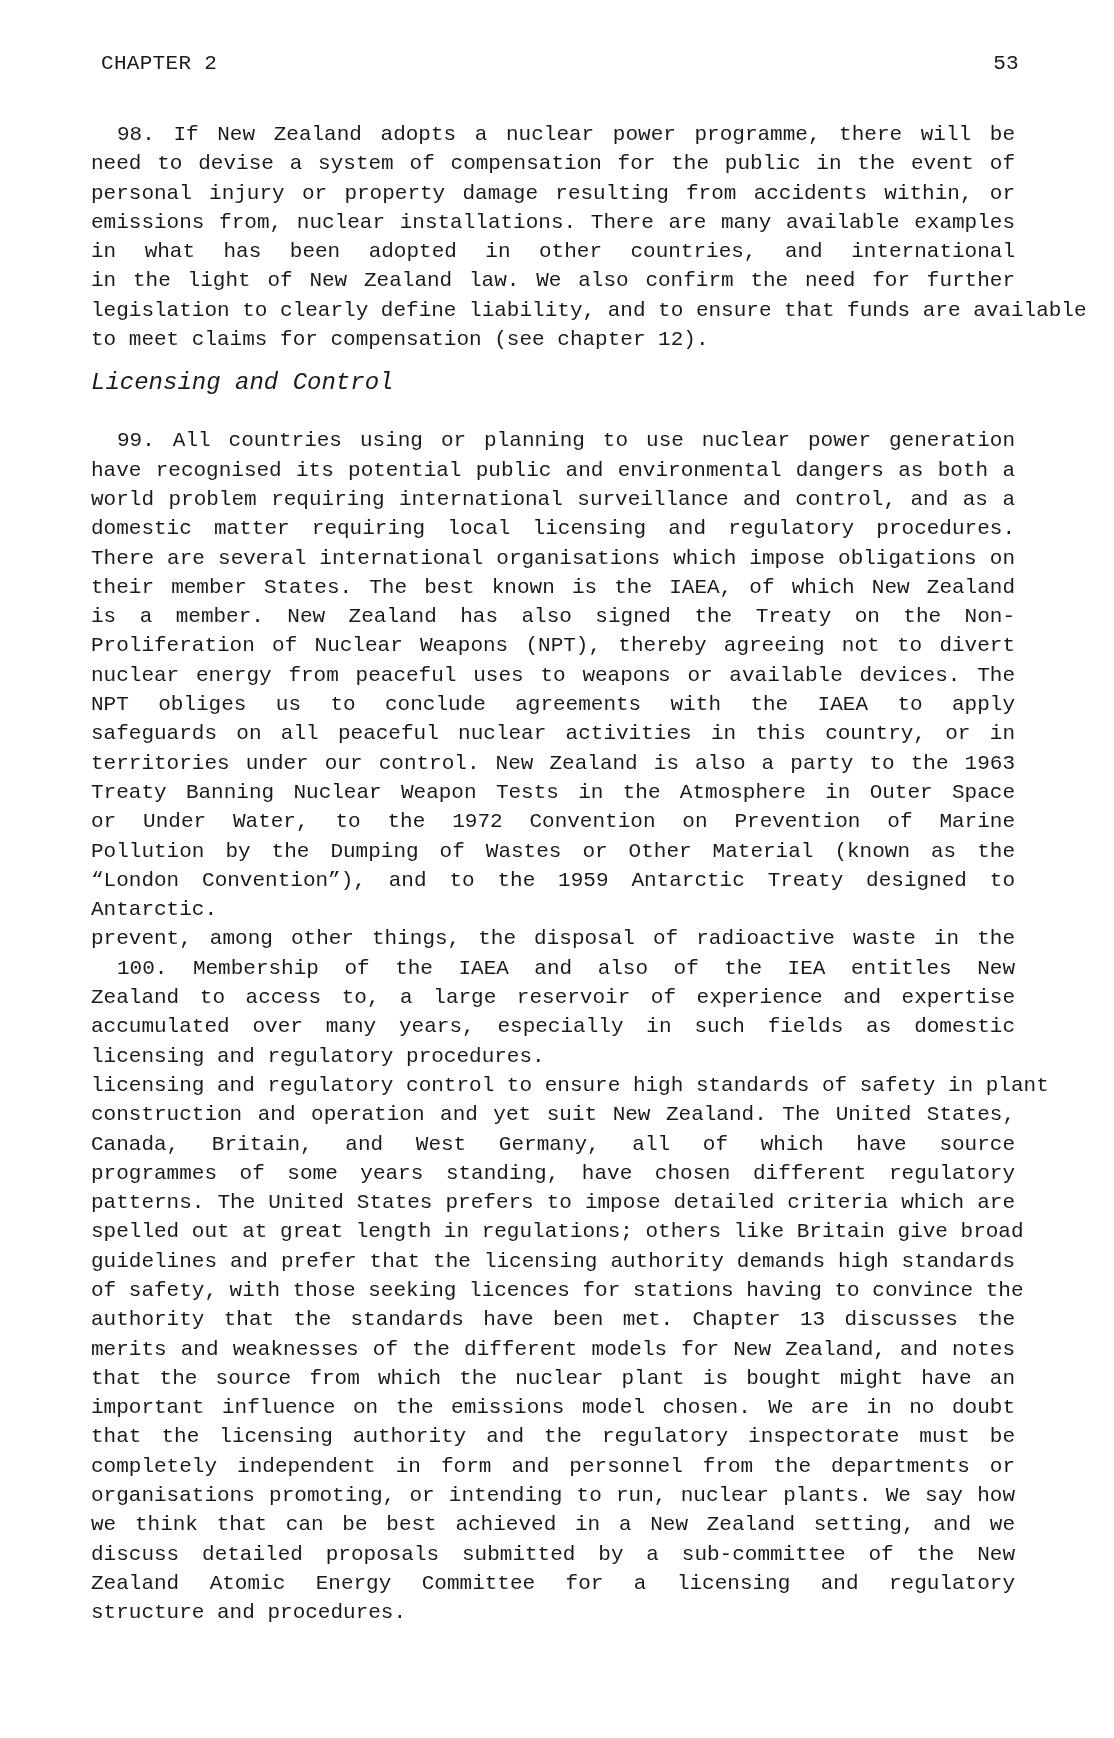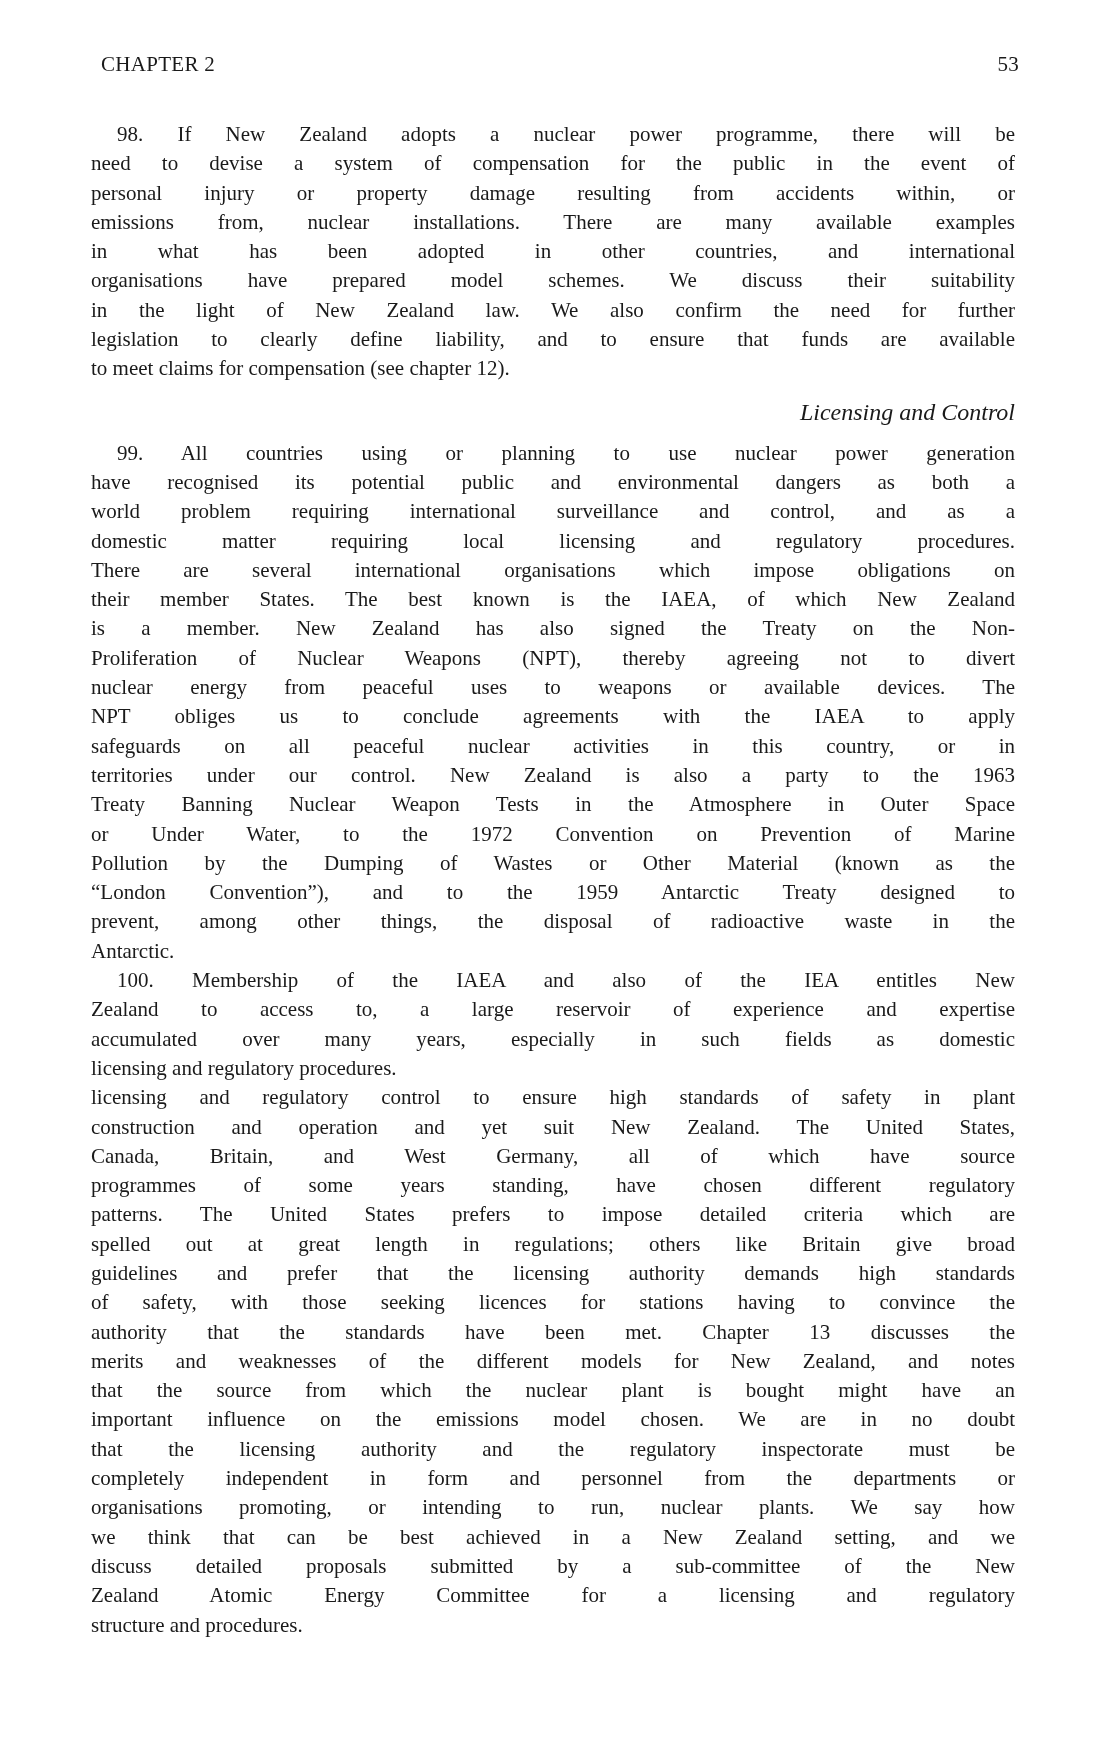--- a/index.html
+++ b/index.html
@@ -13,20 +13,21 @@
       position: relative;
       overflow: hidden;
       color: #1a1a1a;
       font-family: "Liberation Serif", "DejaVu Serif", serif;
     }
     .page {
       position: absolute;
       left: 0; top: 0;
       width: 1114px;
       height: 1292px;
+      font-family: Liberation Mono, monospace;
     }
     .running-head {
       position: absolute;
       top: 52px;
       left: 101px;
       width: 918px;
       height: 30px;
       font-size: 21px;
       letter-spacing: 0.3px;
     }
@@ -61,43 +62,41 @@
     }
     .line.indent {
       padding-left: 26px;
     }
     .heading {
       font-style: italic;
       font-size: 24px;
       height: 29px;
       line-height: 29px;
       margin-top: 14px;
-      margin-bottom: 12px;
-      text-align: right;
+      margin-bottom: 29px;
     }
   </style>
 </head>
 <body>
 
 <div class="page">
 
   <div class="running-head">
     <span class="chapter">CHAPTER 2</span>
     <span class="folio">53</span>
   </div>
 
   <div class="body-text">
 
     <div class="paragraph">
       <span class="line indent">98. If New Zealand adopts a nuclear power programme, there will be</span>
       <span class="line">need to devise a system of compensation for the public in the event of</span>
       <span class="line">personal injury or property damage resulting from accidents within, or</span>
       <span class="line">emissions from, nuclear installations. There are many available examples</span>
       <span class="line">in what has been adopted in other countries, and international</span>
-      <span class="line">organisations have prepared model schemes. We discuss their suitability</span>
       <span class="line">in the light of New Zealand law. We also confirm the need for further</span>
       <span class="line">legislation to clearly define liability, and to ensure that funds are available</span>
       <span class="line last">to meet claims for compensation (see chapter 12).</span>
     </div>
 
     <div class="heading">Licensing and Control</div>
 
     <div class="paragraph">
       <span class="line indent">99. All countries using or planning to use nuclear power generation</span>
       <span class="line">have recognised its potential public and environmental dangers as both a</span>
@@ -108,22 +107,22 @@
       <span class="line">is a member. New Zealand has also signed the Treaty on the Non-</span>
       <span class="line">Proliferation of Nuclear Weapons (NPT), thereby agreeing not to divert</span>
       <span class="line">nuclear energy from peaceful uses to weapons or available devices. The</span>
       <span class="line">NPT obliges us to conclude agreements with the IAEA to apply</span>
       <span class="line">safeguards on all peaceful nuclear activities in this country, or in</span>
       <span class="line">territories under our control. New Zealand is also a party to the 1963</span>
       <span class="line">Treaty Banning Nuclear Weapon Tests in the Atmosphere in Outer Space</span>
       <span class="line">or Under Water, to the 1972 Convention on Prevention of Marine</span>
       <span class="line">Pollution by the Dumping of Wastes or Other Material (known as the</span>
       <span class="line">“London Convention”), and to the 1959 Antarctic Treaty designed to</span>
+      <span class="line last">Antarctic.</span>
       <span class="line">prevent, among other things, the disposal of radioactive waste in the</span>
-      <span class="line last">Antarctic.</span>
     </div>
 
     <div class="paragraph">
       <span class="line indent">100. Membership of the IAEA and also of the IEA entitles New</span>
       <span class="line">Zealand to access to, a large reservoir of experience and expertise</span>
       <span class="line">accumulated over many years, especially in such fields as domestic</span>
       <span class="line last">licensing and regulatory procedures.</span>
     </div>
 
     <div class="paragraph">

